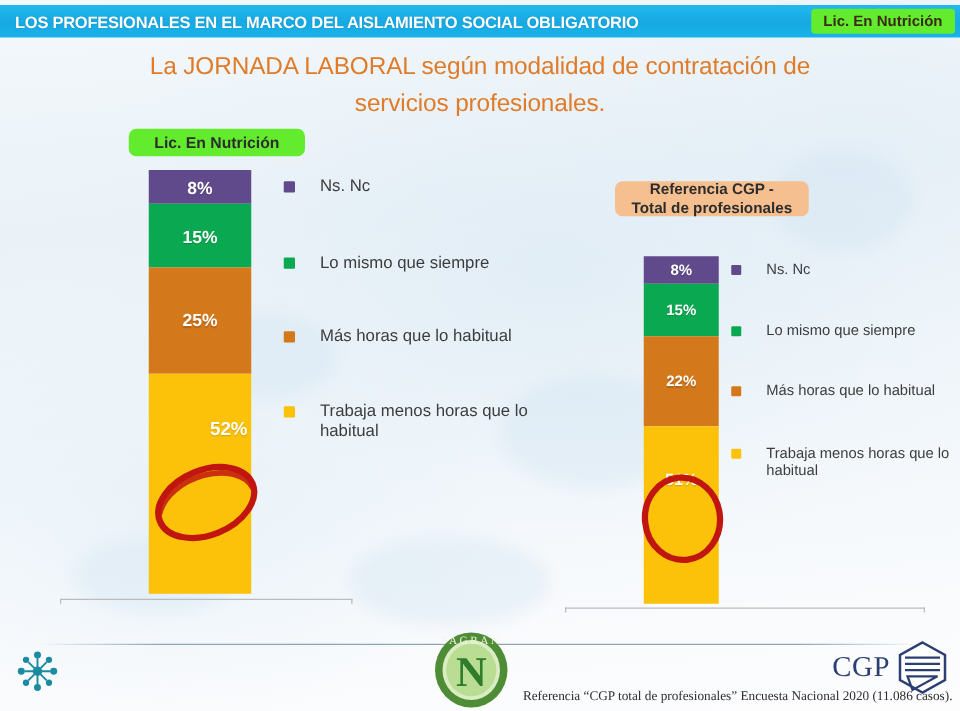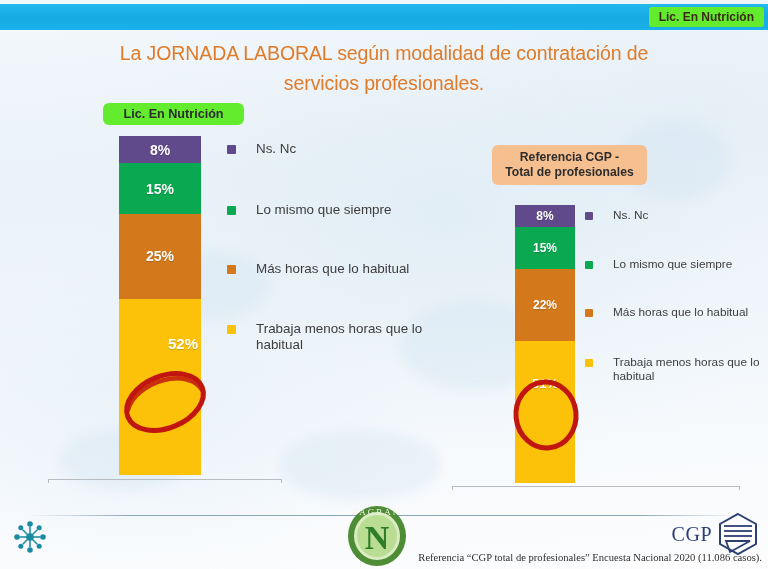--- a/index.html
+++ b/index.html
@@ -98,21 +98,21 @@
     border-radius: 6px;
   }
   #badge-left {
     left: 103px; top: 103px;
     width: 141px; height: 22px;
     background: #63ec2e;
     font-size: 12.6px;
   }
   #badge-right {
     left: 492px; top: 145px;
-    width: 155px; height: 40px;
+    width: 155px; height: 28px;
     background: #f6bf8f;
     font-size: 12.2px;
     line-height: 15px;
   }
 
   
   .axis-line {
     position: absolute;
     height: 1px;
     background: #b9bcbe;
@@ -213,21 +213,21 @@
   #cgp-logo {
     position: absolute;
     right: 8px; top: 512px;
     display: flex;
     align-items: center;
     gap: 4px;
   }
   #cgp-text {
     color: #2c3f73;
     font-family: "Liberation Serif", serif;
-    font-size: 20px;
+    font-size: 23px;
     letter-spacing: 0.5px;
   }
   #footer-reference {
     position: absolute;
     right: 6px; top: 552px;
     color: #2f2f2f;
     font-size: 10.6px;
     white-space: nowrap;
     font-family: "Liberation Serif", serif;
   }
@@ -237,20 +237,21 @@
 
 <div id="slide">
 
   <div class="blob" style="left:150px; top:250px; width:120px; height:70px;"></div>
   <div class="blob" style="left:400px; top:300px; width:150px; height:90px;"></div>
   <div class="blob" style="left:620px; top:120px; width:110px; height:80px;"></div>
   <div class="blob" style="left:60px; top:430px; width:130px; height:60px;"></div>
   <div class="blob" style="left:280px; top:430px; width:160px; height:70px;"></div>
 
   <div id="header-bar">
+    <div id="header-title">LOS PROFESIONALES EN EL MARCO DEL AISLAMIENTO SOCIAL OBLIGATORIO</div>
     <div id="header-badge">Lic. En Nutrición</div>
   </div>
 
   <div id="main-title">
     <span>La JORNADA LABORAL según modalidad de contratación de</span><br>
     <span>servicios profesionales.</span>
   </div>
 
   <div id="badge-left" class="chart-badge">Lic. En Nutrición</div>
 

